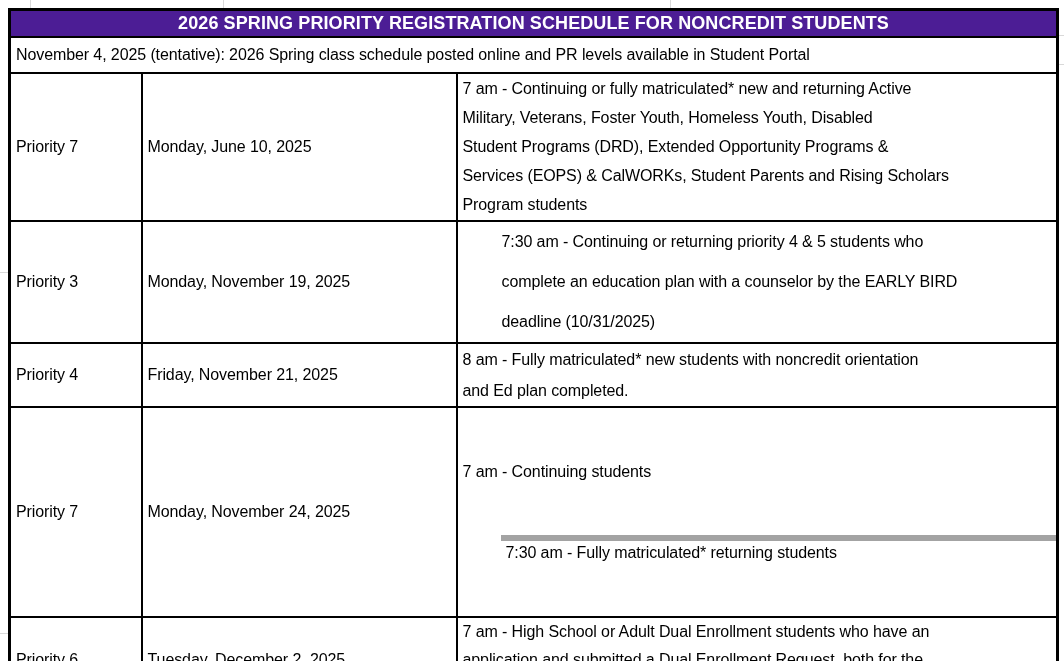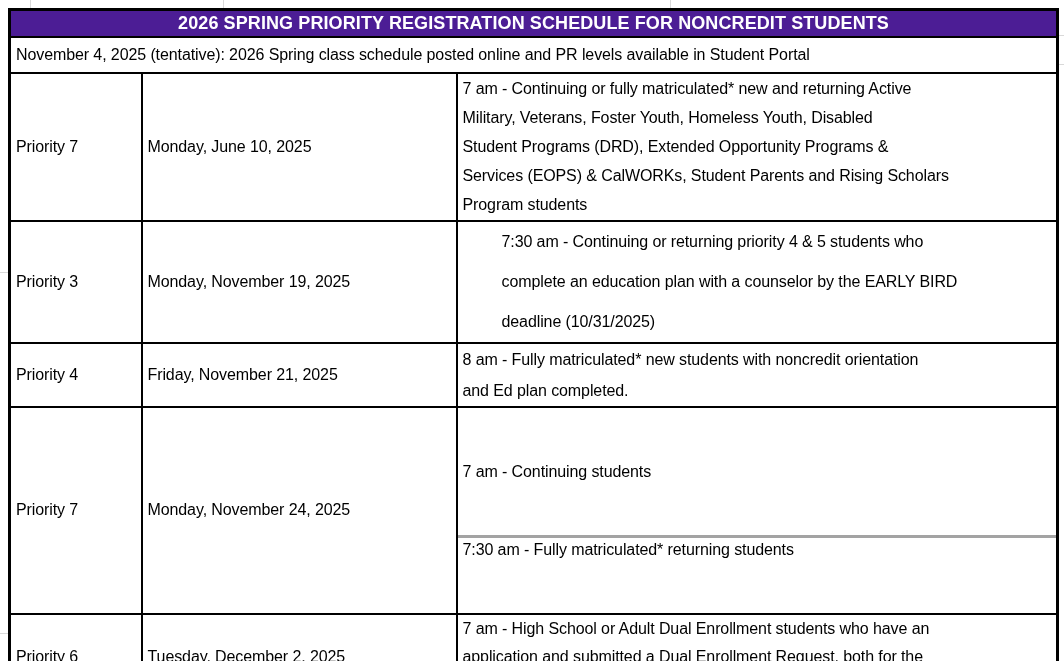--- a/index.html
+++ b/index.html
@@ -66,21 +66,21 @@
 
   th { font-weight: 700; line-height: 22px; }
 
   tr.row-p1 td.req { line-height: 29px; margin-top: 33px; }
   tr.row-p3 td.req { line-height: 40px; padding-left: 44px; }
   tr.row-p4 td.req { line-height: 31px; }
   tr.row-p6 td.req { line-height: 28px; }
 
   td.split { padding: 0; }
   td.split .subline { padding: 0 5px; line-height: 23px; }
-  td.split .subline + .subline { border-top: 3px solid #a3a3a3; }
+  td.split .subline + .subline { border-top: 6px solid #a3a3a3; margin-left: 43px; }
 </style>
 </head>
 <body>
 
 <div id="page">
 
   <div class="tick v" style="left:30px;  top:0;     height:8px;"></div>
   <div class="tick v" style="left:223px; top:0;     height:8px;"></div>
   <div class="tick v" style="left:670px; top:0;     height:8px;"></div>
   <div class="tick v" style="left:30px;  top:656px; height:5px;"></div>

